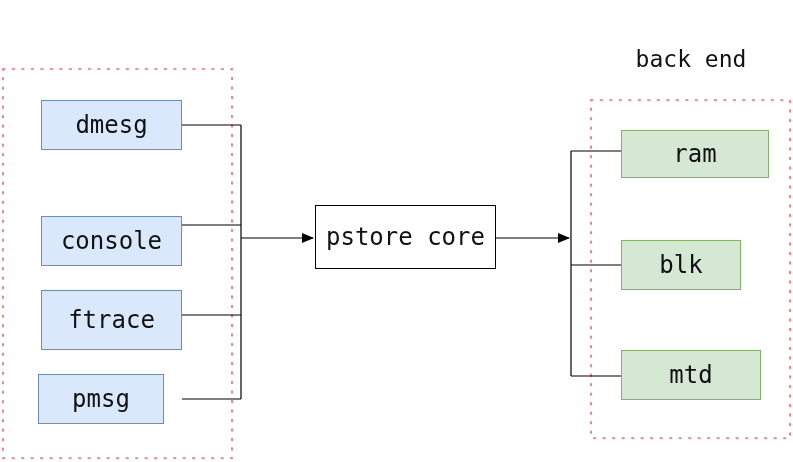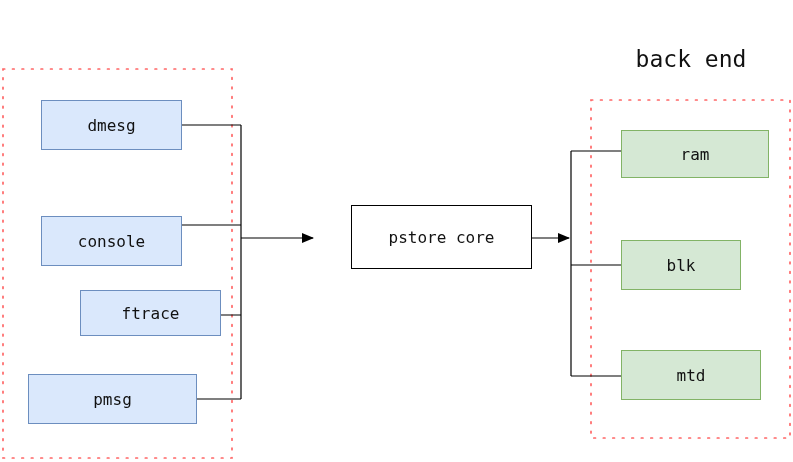--- a/index.html
+++ b/index.html
@@ -31,35 +31,34 @@
     line-height:28px;
     text-align:center;
     white-space:nowrap;
   }
   .node{
     position:absolute;
     display:flex;
     align-items:center;
     justify-content:center;
     box-sizing:border-box;
-    font-size:16px;
+    font-size:24px;
     white-space:nowrap;
   }
   .node-front{
     background:var(--front-node-fill,#dae8fc);
     border:1px solid var(--front-node-border,#6c8ebf);
   }
   .node-back{
     background:var(--back-node-fill,#d5e8d4);
     border:1px solid var(--back-node-border,#82b366);
   }
   .node-core{
     background:var(--core-fill,#ffffff);
     border:1.5px solid var(--core-border,#000000);
-    margin-left:36px;
   }
 </style>
 </head>
 <body>
 
 <div class="canvas">
 
   <svg class="layer" width="793" height="462" viewBox="0 0 793 462">
     <defs>
       <marker id="arrow" markerUnits="userSpaceOnUse" markerWidth="12" markerHeight="10" refX="11" refY="5" orient="auto">
@@ -87,24 +86,24 @@
   </svg>
 
   <div class="title" style="left:601px;top:45px;width:180px;">back end</div>
 
   <div class="node node-front" style="left:41px;top:100px;width:141px;height:50px;">
     <span>dmesg</span>
   </div>
   <div class="node node-front" style="left:41px;top:216px;width:141px;height:50px;">
     <span>console</span>
   </div>
-  <div class="node node-front" style="left:41px;top:290px;width:141px;height:46px;margin-left:39px;">
+  <div class="node node-front" style="left:41px;top:290px;width:141px;height:60px;">
     <span>ftrace</span>
   </div>
-  <div class="node node-front" style="left:28px;top:374px;width:169px;height:50px;">
+  <div class="node node-front" style="left:38px;top:374px;width:126px;height:50px;">
     <span>pmsg</span>
   </div>
 
   <div class="node node-core" style="left:315px;top:205px;width:181px;height:64px;">
     <span>pstore core</span>
   </div>
 
   <div class="node node-back" style="left:621px;top:130px;width:148px;height:48px;">
     <span>ram</span>
   </div>

